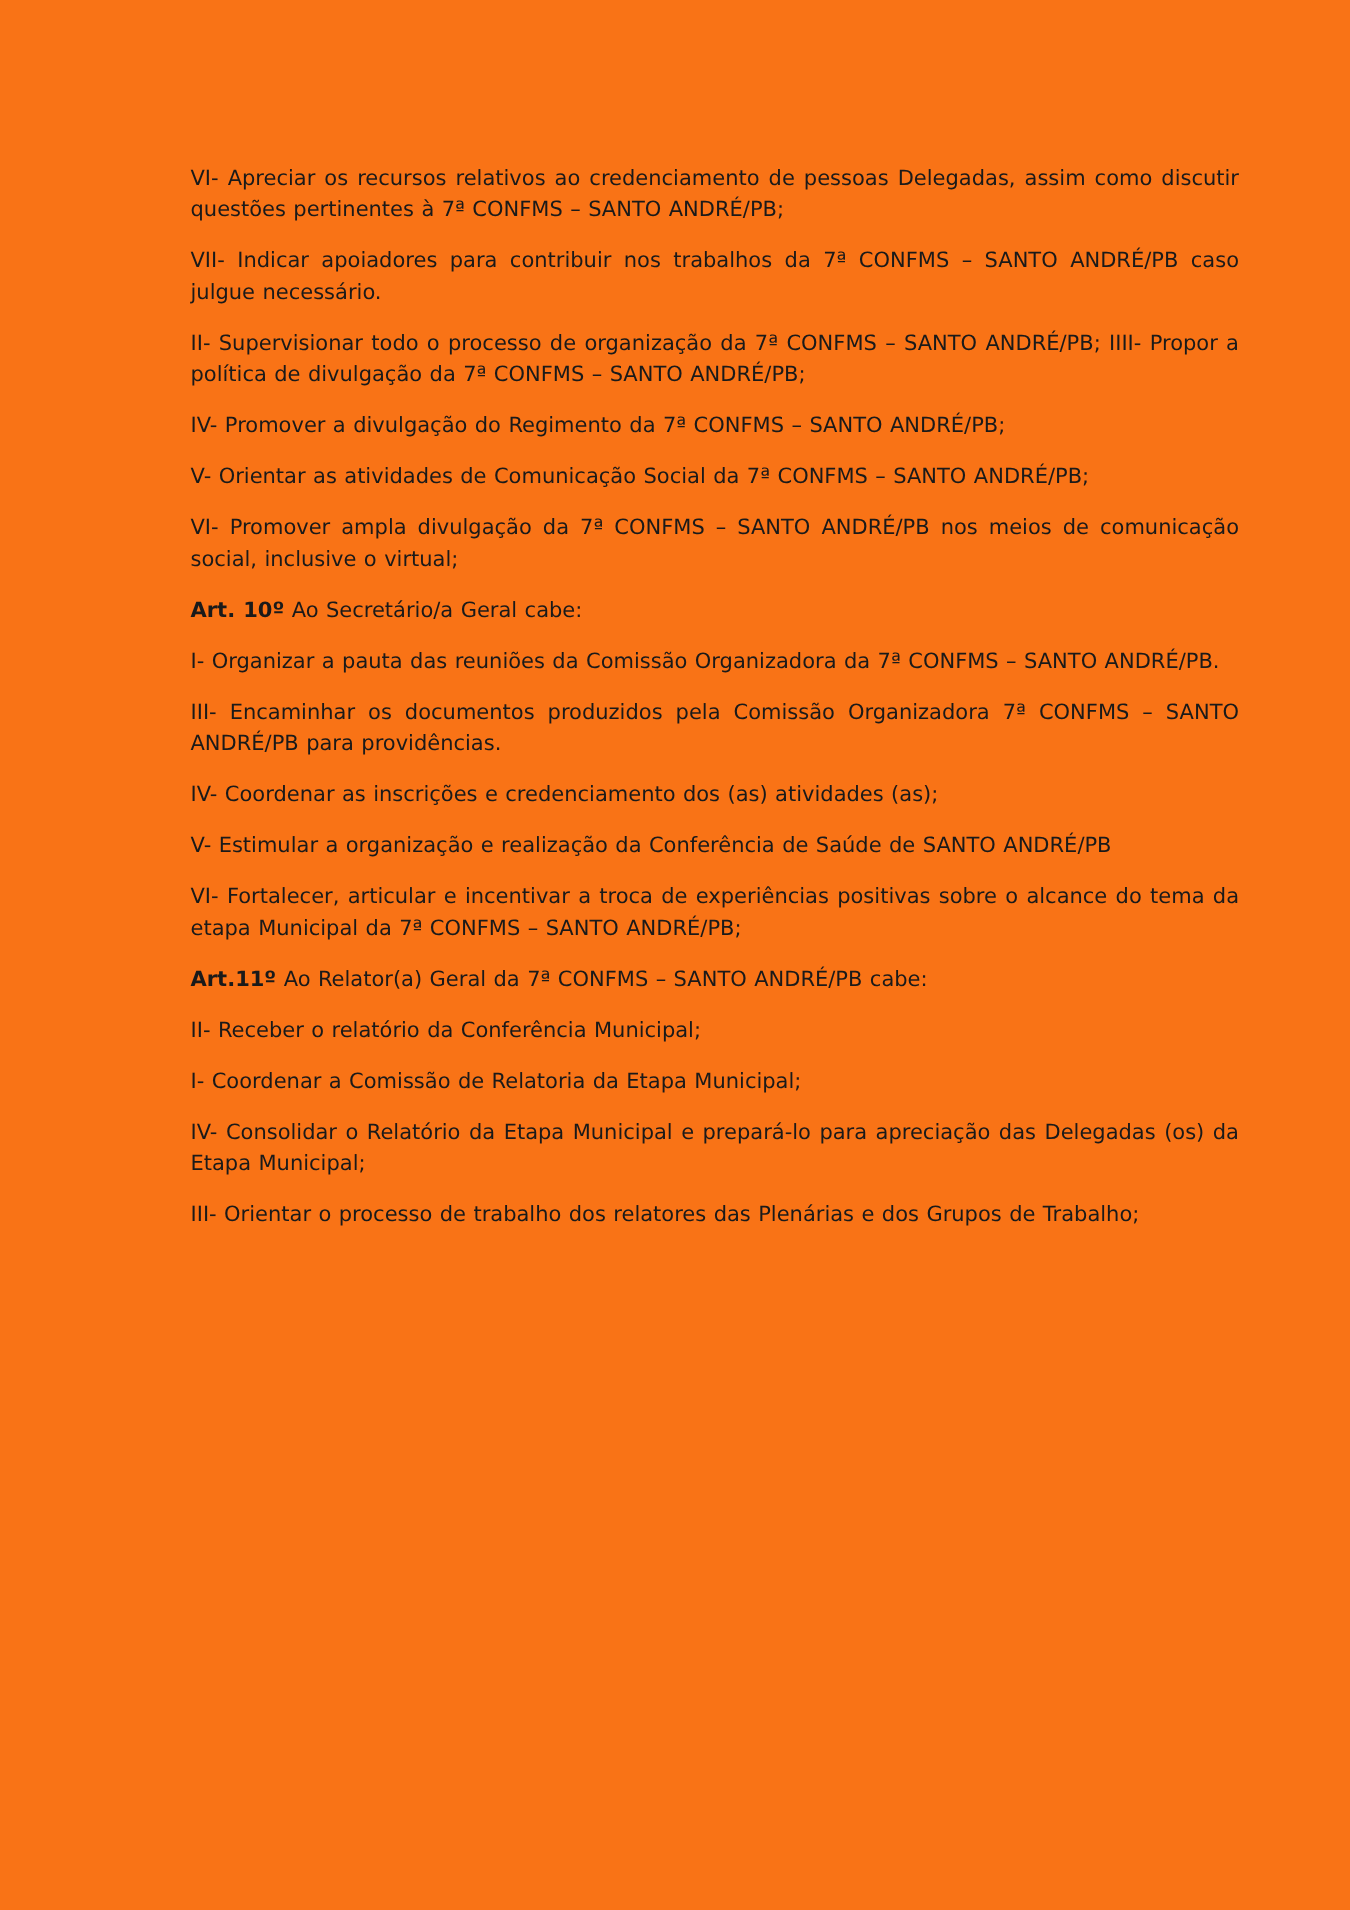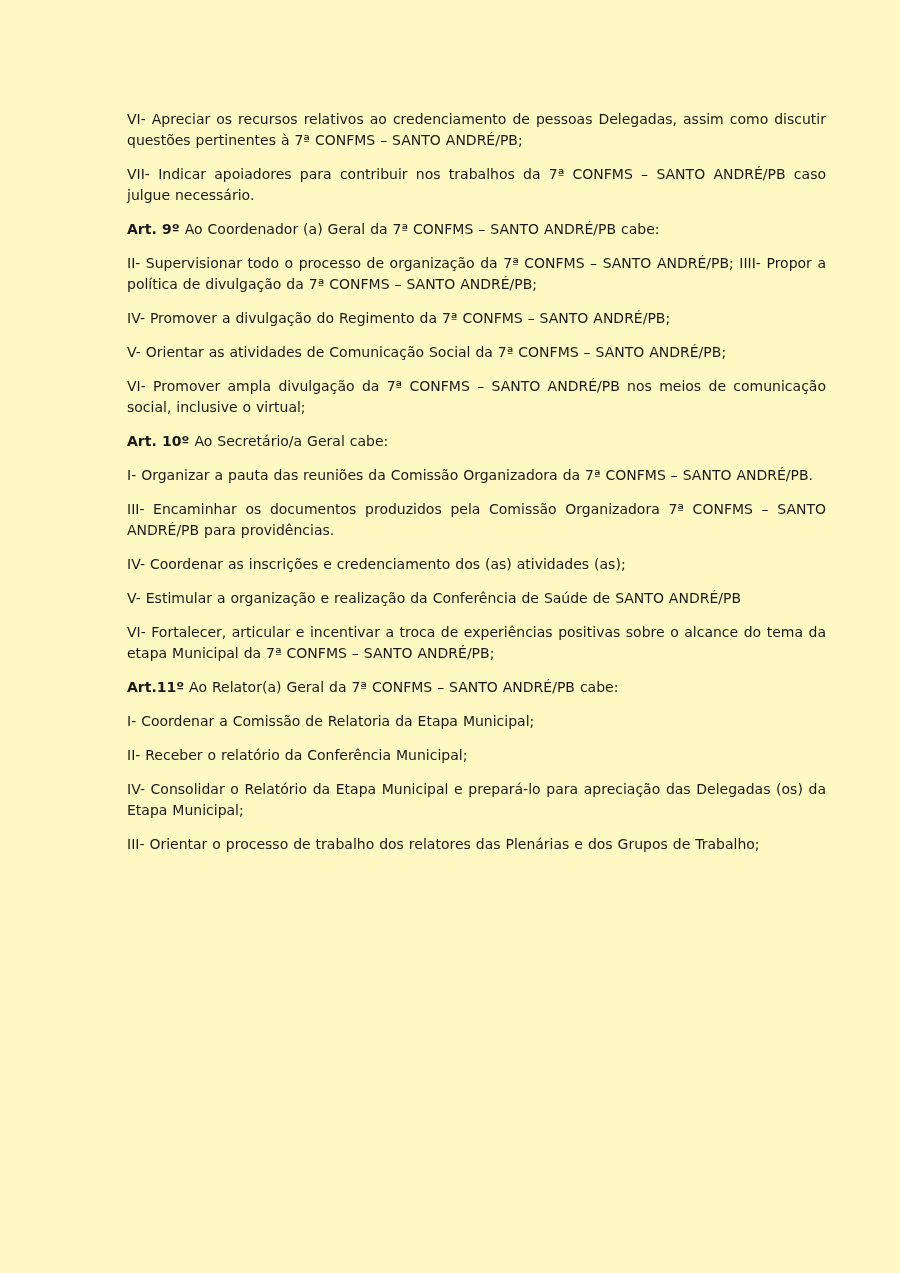--- a/index.html
+++ b/index.html
@@ -11,51 +11,50 @@
       width: 900px;
       height: 1273px;
       font-family: "DejaVu Sans", "Liberation Sans", sans-serif;
       color: #1a1a1a;
       overflow: hidden;
     }
     .page {
       box-sizing: border-box;
       width: 900px;
       height: 1273px;
-      background: #fef9c3;
+      background: #f97316;
       padding: 109px 74px 0 127px;
     }
     .para {
       margin: 0 0 13px 0;
       font-size: 14px;
       line-height: 21px;
       text-align: justify;
       word-spacing: 0.5px;
     }
     .para strong {
       font-weight: bold;
     }
   </style>
 </head>
 <body>
 
 <div class="page">
   <div>
       <p class="para">VI- Apreciar os recursos relativos ao credenciamento de pessoas Delegadas, assim como discutir questões pertinentes à 7ª CONFMS – SANTO ANDRÉ/PB;</p>
       <p class="para">VII- Indicar apoiadores para contribuir nos trabalhos da 7ª CONFMS – SANTO ANDRÉ/PB caso julgue necessário.</p>
-      <p class="para"><strong>Art. 9º</strong> Ao Coordenador (a) Geral da 7ª CONFMS – SANTO ANDRÉ/PB cabe:</p>
       <p class="para">II- Supervisionar todo o processo de organização da 7ª CONFMS – SANTO ANDRÉ/PB; IIII- Propor a política de divulgação da 7ª CONFMS – SANTO ANDRÉ/PB;</p>
       <p class="para">IV- Promover a divulgação do Regimento da 7ª CONFMS – SANTO ANDRÉ/PB;</p>
       <p class="para">V- Orientar as atividades de Comunicação Social da 7ª CONFMS – SANTO ANDRÉ/PB;</p>
       <p class="para">VI- Promover ampla divulgação da 7ª CONFMS – SANTO ANDRÉ/PB nos meios de comunicação social, inclusive o virtual;</p>
       <p class="para"><strong>Art. 10º</strong> Ao Secretário/a Geral cabe:</p>
       <p class="para">I- Organizar a pauta das reuniões da Comissão Organizadora da 7ª CONFMS – SANTO ANDRÉ/PB.</p>
       <p class="para">III- Encaminhar os documentos produzidos pela Comissão Organizadora 7ª CONFMS – SANTO ANDRÉ/PB para providências.</p>
       <p class="para">IV- Coordenar as inscrições e credenciamento dos (as) atividades (as);</p>
       <p class="para">V- Estimular a organização e realização da Conferência de Saúde de SANTO ANDRÉ/PB</p>
       <p class="para">VI- Fortalecer, articular e incentivar a troca de experiências positivas sobre o alcance do tema da etapa Municipal da 7ª CONFMS – SANTO ANDRÉ/PB;</p>
       <p class="para"><strong>Art.11º</strong> Ao Relator(a) Geral da 7ª CONFMS – SANTO ANDRÉ/PB cabe:</p>
+      <p class="para">II- Receber o relatório da Conferência Municipal;</p>
       <p class="para">I- Coordenar a Comissão de Relatoria da Etapa Municipal;</p>
-      <p class="para">II- Receber o relatório da Conferência Municipal;</p>
       <p class="para">IV- Consolidar o Relatório da Etapa Municipal e prepará-lo para apreciação das Delegadas (os) da Etapa Municipal;</p>
       <p class="para">III- Orientar o processo de trabalho dos relatores das Plenárias e dos Grupos de Trabalho;</p>
     </div>
 </div>
 
 </body></html>

